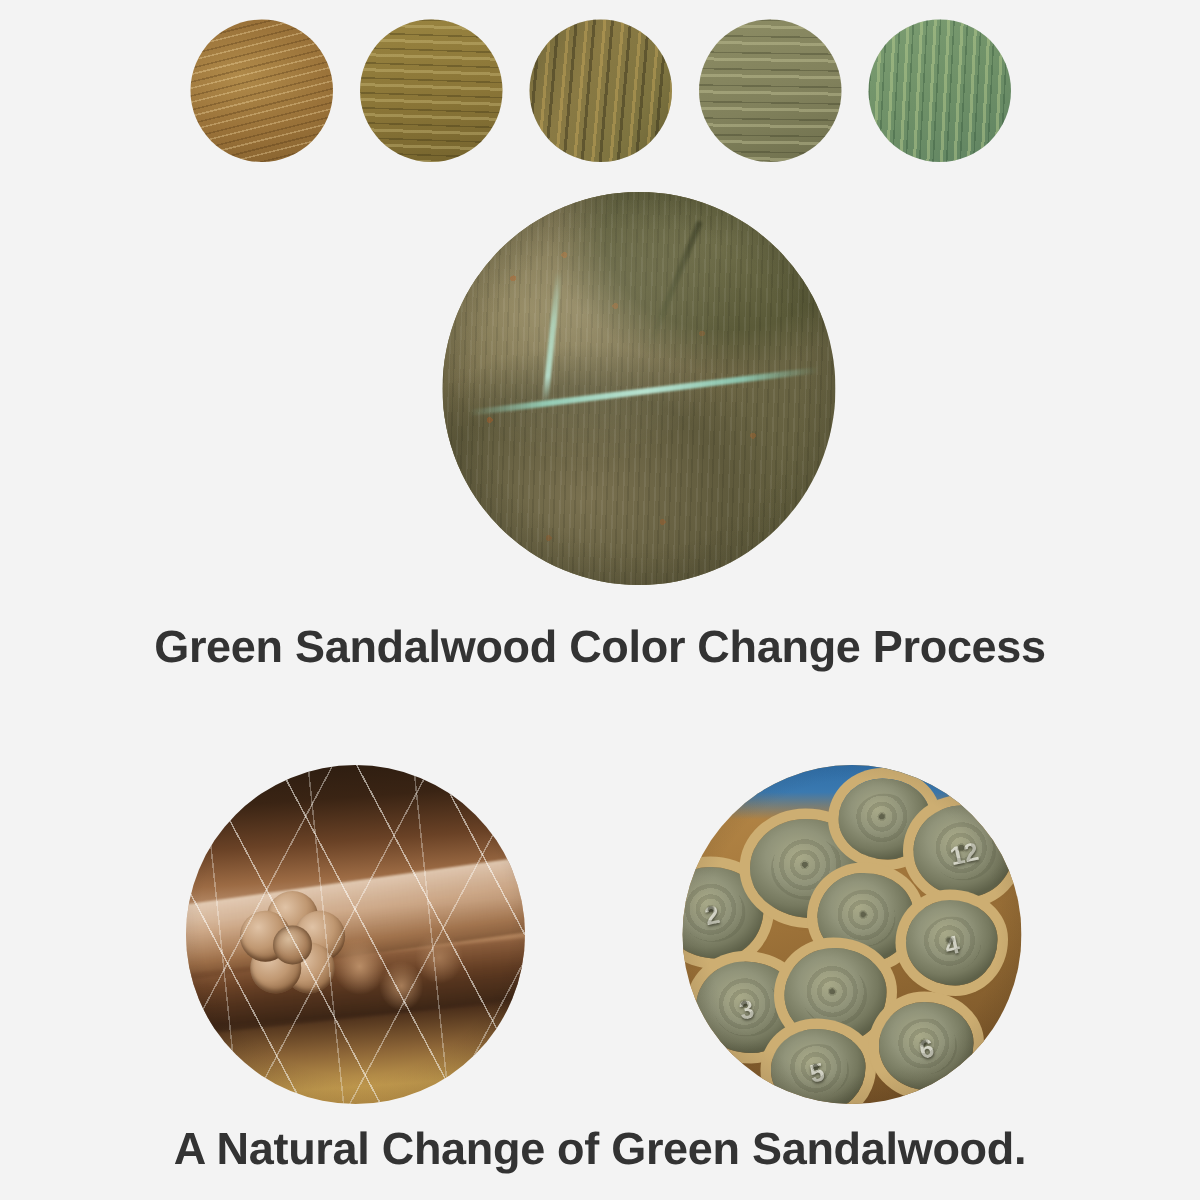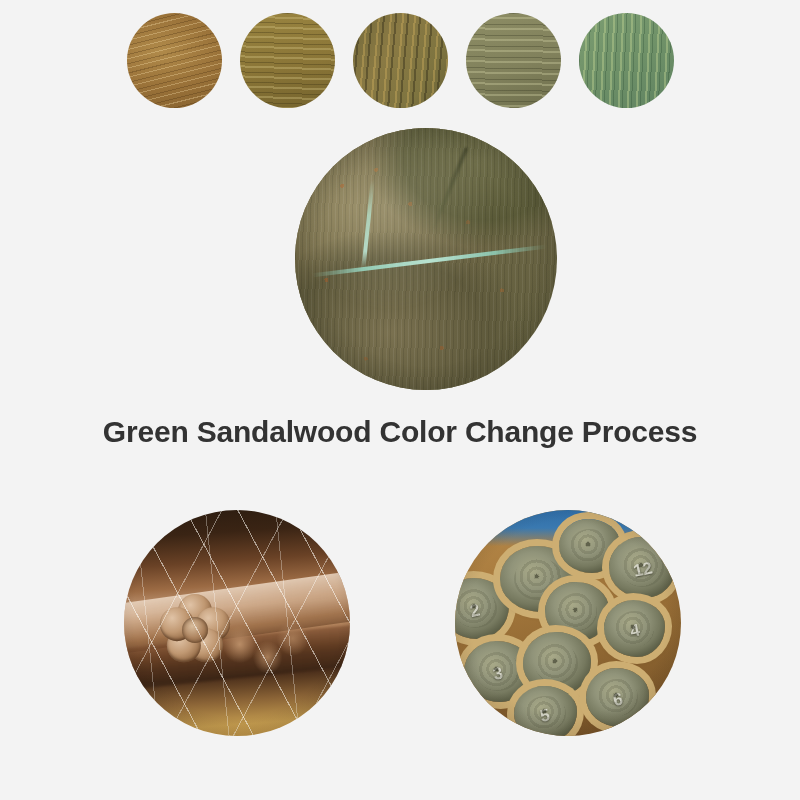--- a/index.html
+++ b/index.html
@@ -459,14 +459,15 @@
         <span class="log-num">5</span>
       </div>
       <div class="log" style="left:58%; top:70%; width:28%; height:26%;">
         <span class="log-num">6</span>
       </div>
 
       <div class="logs-shadow"></div>
     </div>
   </div>
 
+  <div class="bottom-caption">A Natural Change of Green Sandalwood.</div>
 
 </div>
 
 </body></html>

